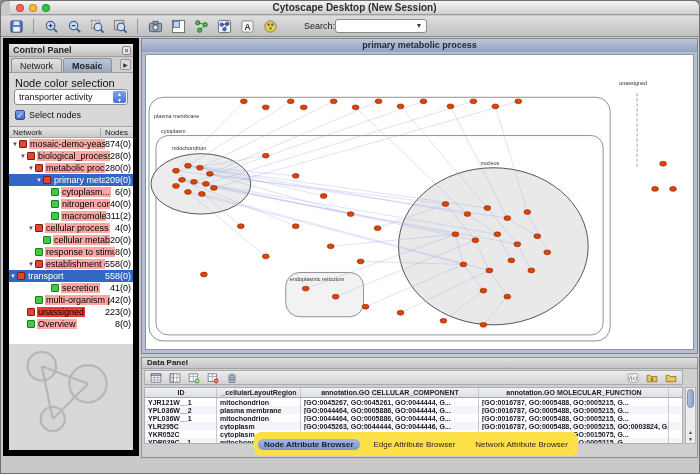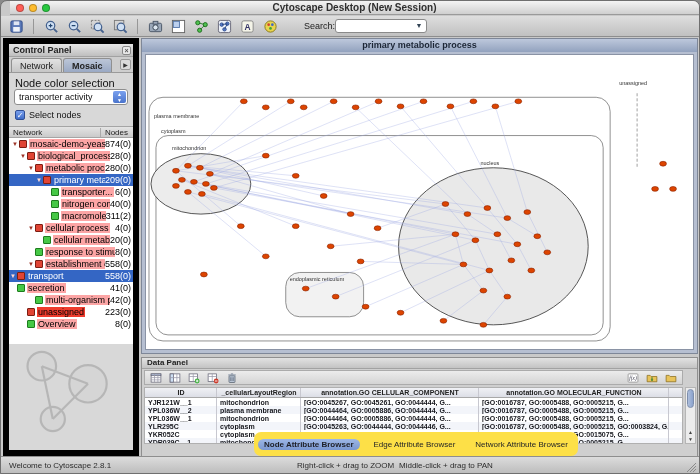--- a/index.html
+++ b/index.html
@@ -246,21 +246,21 @@
         </div>
         <div class="tree-row sel" style="padding-left: 26px;">
           <span class="tree-arrow">▼</span>
           <span class="tico red"></span>
           <span class="chip">primary metab...</span>
           <span class="tnum">209(0)</span>
         </div>
         <div class="tree-row g" style="padding-left: 34px;">
           <span class="tree-arrow"></span>
           <span class="tico green"></span>
-          <span class="chip">transporter...</span>
+          <span class="chip">cytoplasm...</span>
           <span class="tnum">6(0)</span>
         </div>
         <div class="tree-row g" style="padding-left: 34px;">
           <span class="tree-arrow"></span>
           <span class="tico green"></span>
           <span class="chip">nitrogen compo...</span>
           <span class="tnum">40(0)</span>
         </div>
         <div class="tree-row g" style="padding-left: 34px;">
           <span class="tree-arrow"></span>
@@ -291,21 +291,21 @@
           <span class="tico red"></span>
           <span class="chip">establishment of l...</span>
           <span class="tnum">558(0)</span>
         </div>
         <div class="tree-row sel" style=" justify-content: space-between;">
           <span class="tree-arrow">▼</span>
           <span class="tico red"></span>
           <span class="chip">transport</span>
           <span class="tnum">558(0)</span>
         </div>
-        <div class="tree-row g" style="">
+        <div class="tree-row g" style="padding-left: 34px;">
           <span class="tree-arrow"></span>
           <span class="tico green"></span>
           <span class="chip">secretion</span>
           <span class="tnum">41(0)</span>
         </div>
         <div class="tree-row g" style="padding-left: 18px;">
           <span class="tree-arrow"></span>
           <span class="tico green"></span>
           <span class="chip">multi-organism pro...</span>
           <span class="tnum">42(0)</span>
@@ -596,28 +596,14 @@
       <div class="dp-thumb"></div>
       <div class="dp-sarrows">▲<br>▼</div>
     </div>
     <div class="dp-tabs">
       <span class="dp-tab sel">Node Attribute Browser</span>
       <span class="dp-tab">Edge Attribute Browser</span>
       <span class="dp-tab">Network Attribute Browser</span>
     </div>
   </div>
 
-  <div class="status">
-    <span class="st-welcome">Welcome to Cytoscape 2.8.1</span>
-    <span class="st-zoom">Right-click + drag to ZOOM</span>
-    <span class="st-pan">Middle-click + drag to PAN</span>
-    <div class="resize-grip">
-      <svg viewBox="0 0 12 12">
-          <g stroke="#8b8b8b" stroke-width="1">
-            <line x1="2" y1="11" x2="11" y2="2"></line>
-            <line x1="5" y1="11" x2="11" y2="5"></line>
-            <line x1="8" y1="11" x2="11" y2="8"></line>
-          </g>
-        </svg>
-    </div>
-  </div>
 
 </div>
 
 </body></html>

